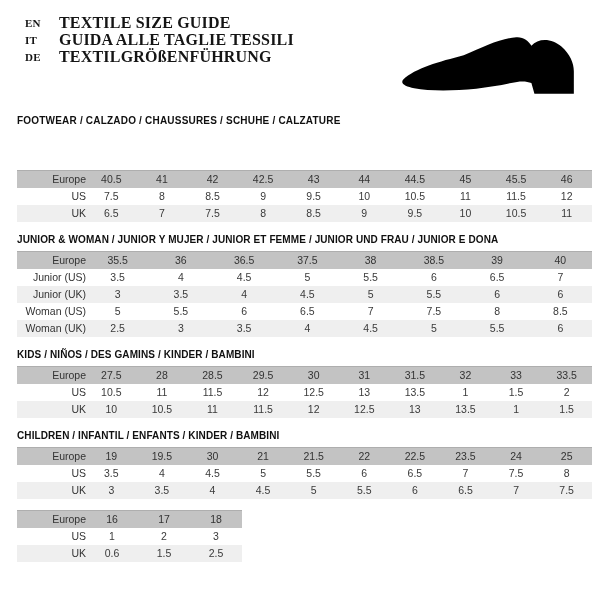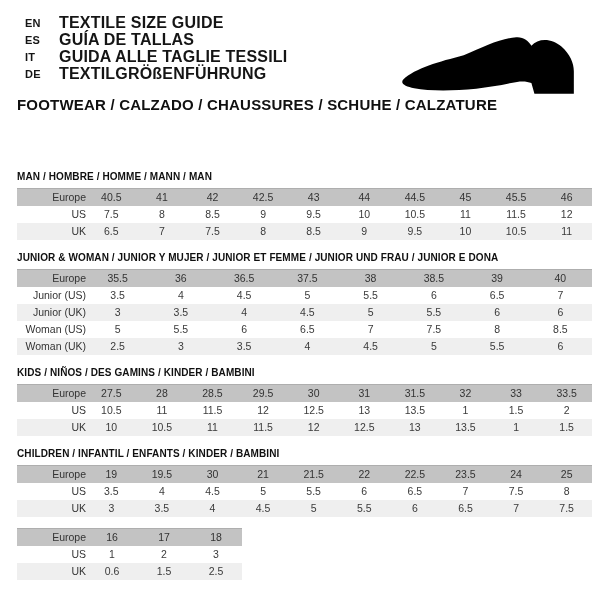--- a/index.html
+++ b/index.html
@@ -5,30 +5,30 @@
   html,body{margin:0;padding:0;}
   .page{
     position:relative;
     width:600px;height:600px;
     background:#ffffff;
     font-family:"Liberation Sans", sans-serif;
     color:#222;
     overflow:hidden;
   }
   
-  .lang-block{position:absolute;top:14px;left:25px;}
+  .lang-block{position:absolute;top:14px;left:25px;font-family:Liberation Serif, serif;}
   .lang-row{display:flex;height:17px;align-items:center;}
   .lang-code{
     width:34px;font-weight:bold;font-size:11px;color:#151515;
     letter-spacing:0.2px;
   }
   .lang-label{font-weight:bold;font-size:16px;color:#151515;letter-spacing:0.2px;}
   .category-line{
-    position:absolute;top:96px;left:17px;
-    font-weight:bold;font-size:15px;color:#101010;letter-spacing:0.2px;
+    position:absolute;top:115px;left:17px;
+    font-weight:bold;font-size:10px;color:#101010;letter-spacing:0.2px;
     white-space:nowrap;
   }
   
   .shoe{position:absolute;left:399px;top:33px;width:190px;height:66px;}
   
   .tables{position:absolute;top:170px;left:17px;width:575px;}
   .table-section{margin-bottom:11px;}
   .table-title{
     font-weight:bold;font-size:10px;line-height:13px;color:#101010;
     margin-bottom:5px;letter-spacing:0.1px;white-space:nowrap;
@@ -54,24 +54,20 @@
 </style>
 </head>
 <body>
 
 <div class="page">
 
   <div class="lang-block">
     <div class="lang-row">
       <span class="lang-code">EN</span>
       <span class="lang-label">TEXTILE SIZE GUIDE</span>
-    </div>
-    <div class="lang-row">
-      <span class="lang-code">ES</span>
-      <span class="lang-label">GUÍA DE TALLAS</span>
     </div>
     <div class="lang-row">
       <span class="lang-code">IT</span>
       <span class="lang-label">GUIDA ALLE TAGLIE TESSILI</span>
     </div>
     <div class="lang-row">
       <span class="lang-code">DE</span>
       <span class="lang-label">TEXTILGRÖßENFÜHRUNG</span>
     </div>
   </div>
@@ -89,21 +85,20 @@
       L173,57
       L134,57
       L131,47
       C126,45 119,45 111,47
       C78,54 38,56 15,52
       C7,50 1,48 4,44 Z"></path>
   </svg>
 
   <div class="tables">
       <div class="table-section">
-        <div class="table-title">MAN / HOMBRE / HOMME / MANN / MAN</div>
         <table class="size-table">
           <tbody>
             <tr class="hdr">
               <td class="lab">Europe</td>
               <td class="val">40.5</td>
               <td class="val">41</td>
               <td class="val">42</td>
               <td class="val">42.5</td>
               <td class="val">43</td>
               <td class="val">44</td>

